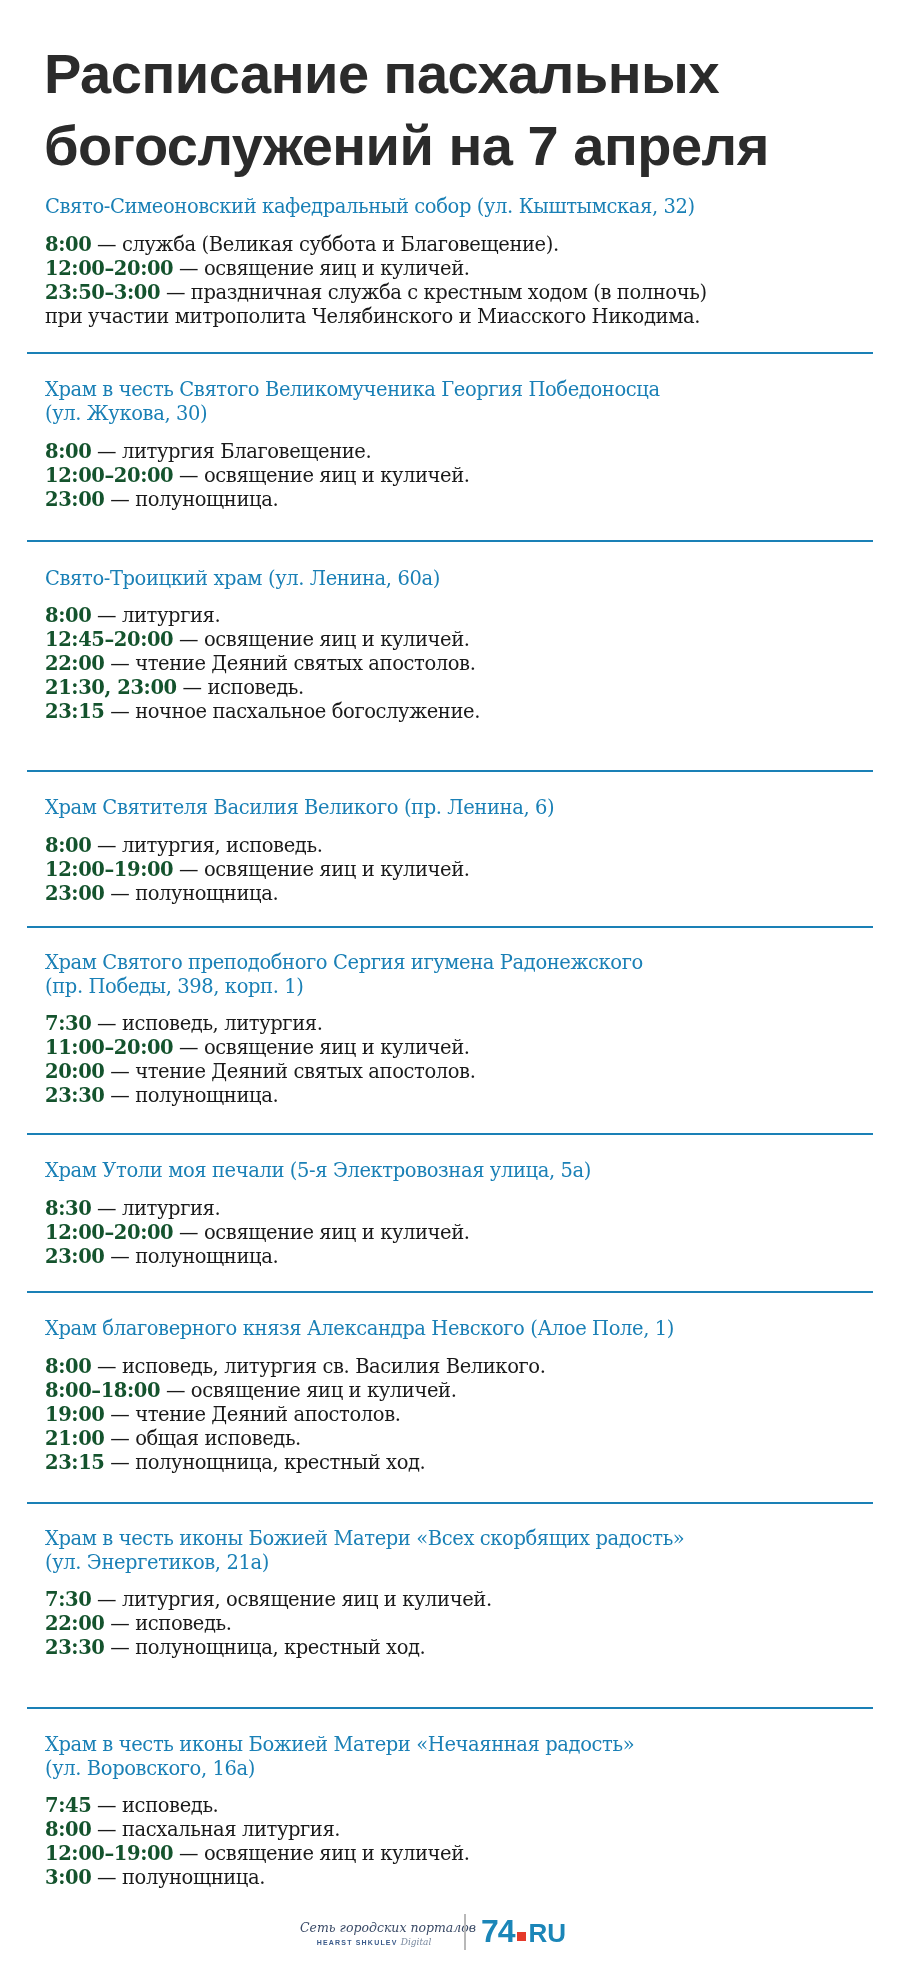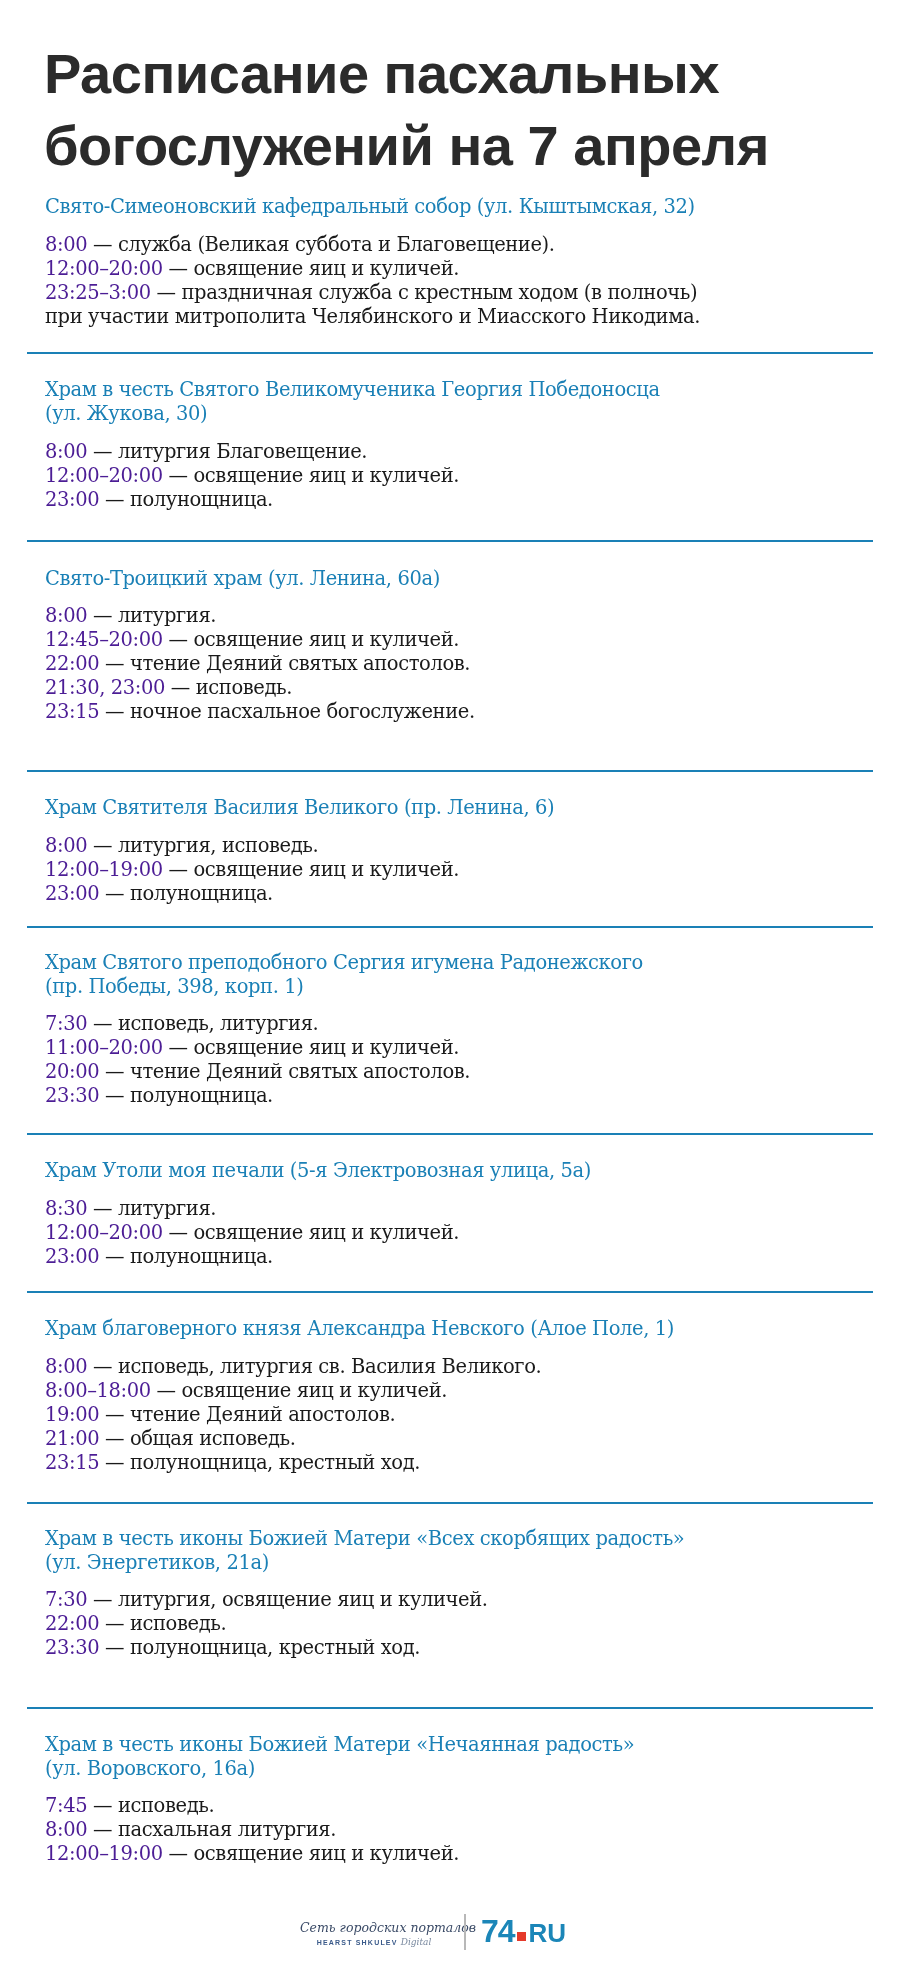--- a/index.html
+++ b/index.html
@@ -23,21 +23,21 @@
     font-family: "DejaVu Serif", serif; font-size: 19.5px; line-height: 24px;
     color: #1a80b6; margin: 0; letter-spacing: -0.4px;
   }
   .church-name { font-weight: normal; }
   .church-addr { font-weight: normal; }
   .schedule { position: absolute; left: 45px; width: 835px; margin: 0; padding: 0; list-style: none; }
   .schedule li {
     font-family: "DejaVu Serif", serif; font-size: 19.5px; line-height: 24px;
     color: #1a1a1a; white-space: nowrap; letter-spacing: -0.4px;
   }
-  .schedule .time { font-weight: normal; color: #4c1d95; }
+  .schedule .time { font-weight: bold; color: #14532d; }
 
   .footer { position: absolute; left: 0; top: 1900px; width: 900px; height: 70px; }
   .network {
     position: absolute; left: 300px; top: 20px; width: 148px; text-align: center;
   }
   .network-script {
     font-family: "DejaVu Serif", serif; font-style: italic; font-size: 12.5px;
     color: #3a4a66; white-space: nowrap; display: block; line-height: 16px;
   }
   .network-brand {
@@ -65,21 +65,21 @@
   </h1>
 
   <div class="section" style="top:0">
     <p class="church-head" style="top:195px">
       <span class="church-name">Свято-Симеоновский кафедральный собор</span>
       <span class="church-addr">(ул. Кыштымская, 32)</span>
     </p>
     <ul class="schedule" style="top:233px">
       <li><span class="time">8:00</span><span> — служба (Великая суббота и Благовещение).</span></li>
       <li><span class="time">12:00–20:00</span><span> — освящение яиц и куличей.</span></li>
-      <li><span class="time">23:25–3:00</span><span> — праздничная служба с крестным ходом (в полночь)</span></li>
+      <li><span class="time">23:50–3:00</span><span> — праздничная служба с крестным ходом (в полночь)</span></li>
       <li><span class="time"></span><span>при участии митрополита Челябинского и Миасского Никодима.</span></li>
     </ul>
     <div class="divider" style="top:352px"></div>
   </div>
 
   <div class="section" style="top:0">
     <p class="church-head" style="top:378px">
       <span class="church-name">Храм в честь Святого Великомученика Георгия Победоносца</span><br>
       <span class="church-addr">(ул. Жукова, 30)</span>
     </p>
@@ -176,20 +176,21 @@
 
   <div class="section" style="top:0">
     <p class="church-head" style="top:1733px">
       <span class="church-name">Храм в честь иконы Божией Матери «Нечаянная радость»</span><br>
       <span class="church-addr">(ул. Воровского, 16а)</span>
     </p>
     <ul class="schedule" style="top:1794px">
       <li><span class="time">7:45</span><span> — исповедь.</span></li>
       <li><span class="time">8:00</span><span> — пасхальная литургия.</span></li>
       <li><span class="time">12:00–19:00</span><span> — освящение яиц и куличей.</span></li>
+      <li><span class="time">3:00</span><span> — полунощница.</span></li>
     </ul>
   </div>
 
   <div class="footer">
     <div class="network">
       <span class="network-script">Сеть городских порталов</span>
       <span class="network-brand"><span>HEARST SHKULEV</span> <i>Digital</i></span>
     </div>
     <div class="footer-sep"></div>
     <div class="site-logo">

